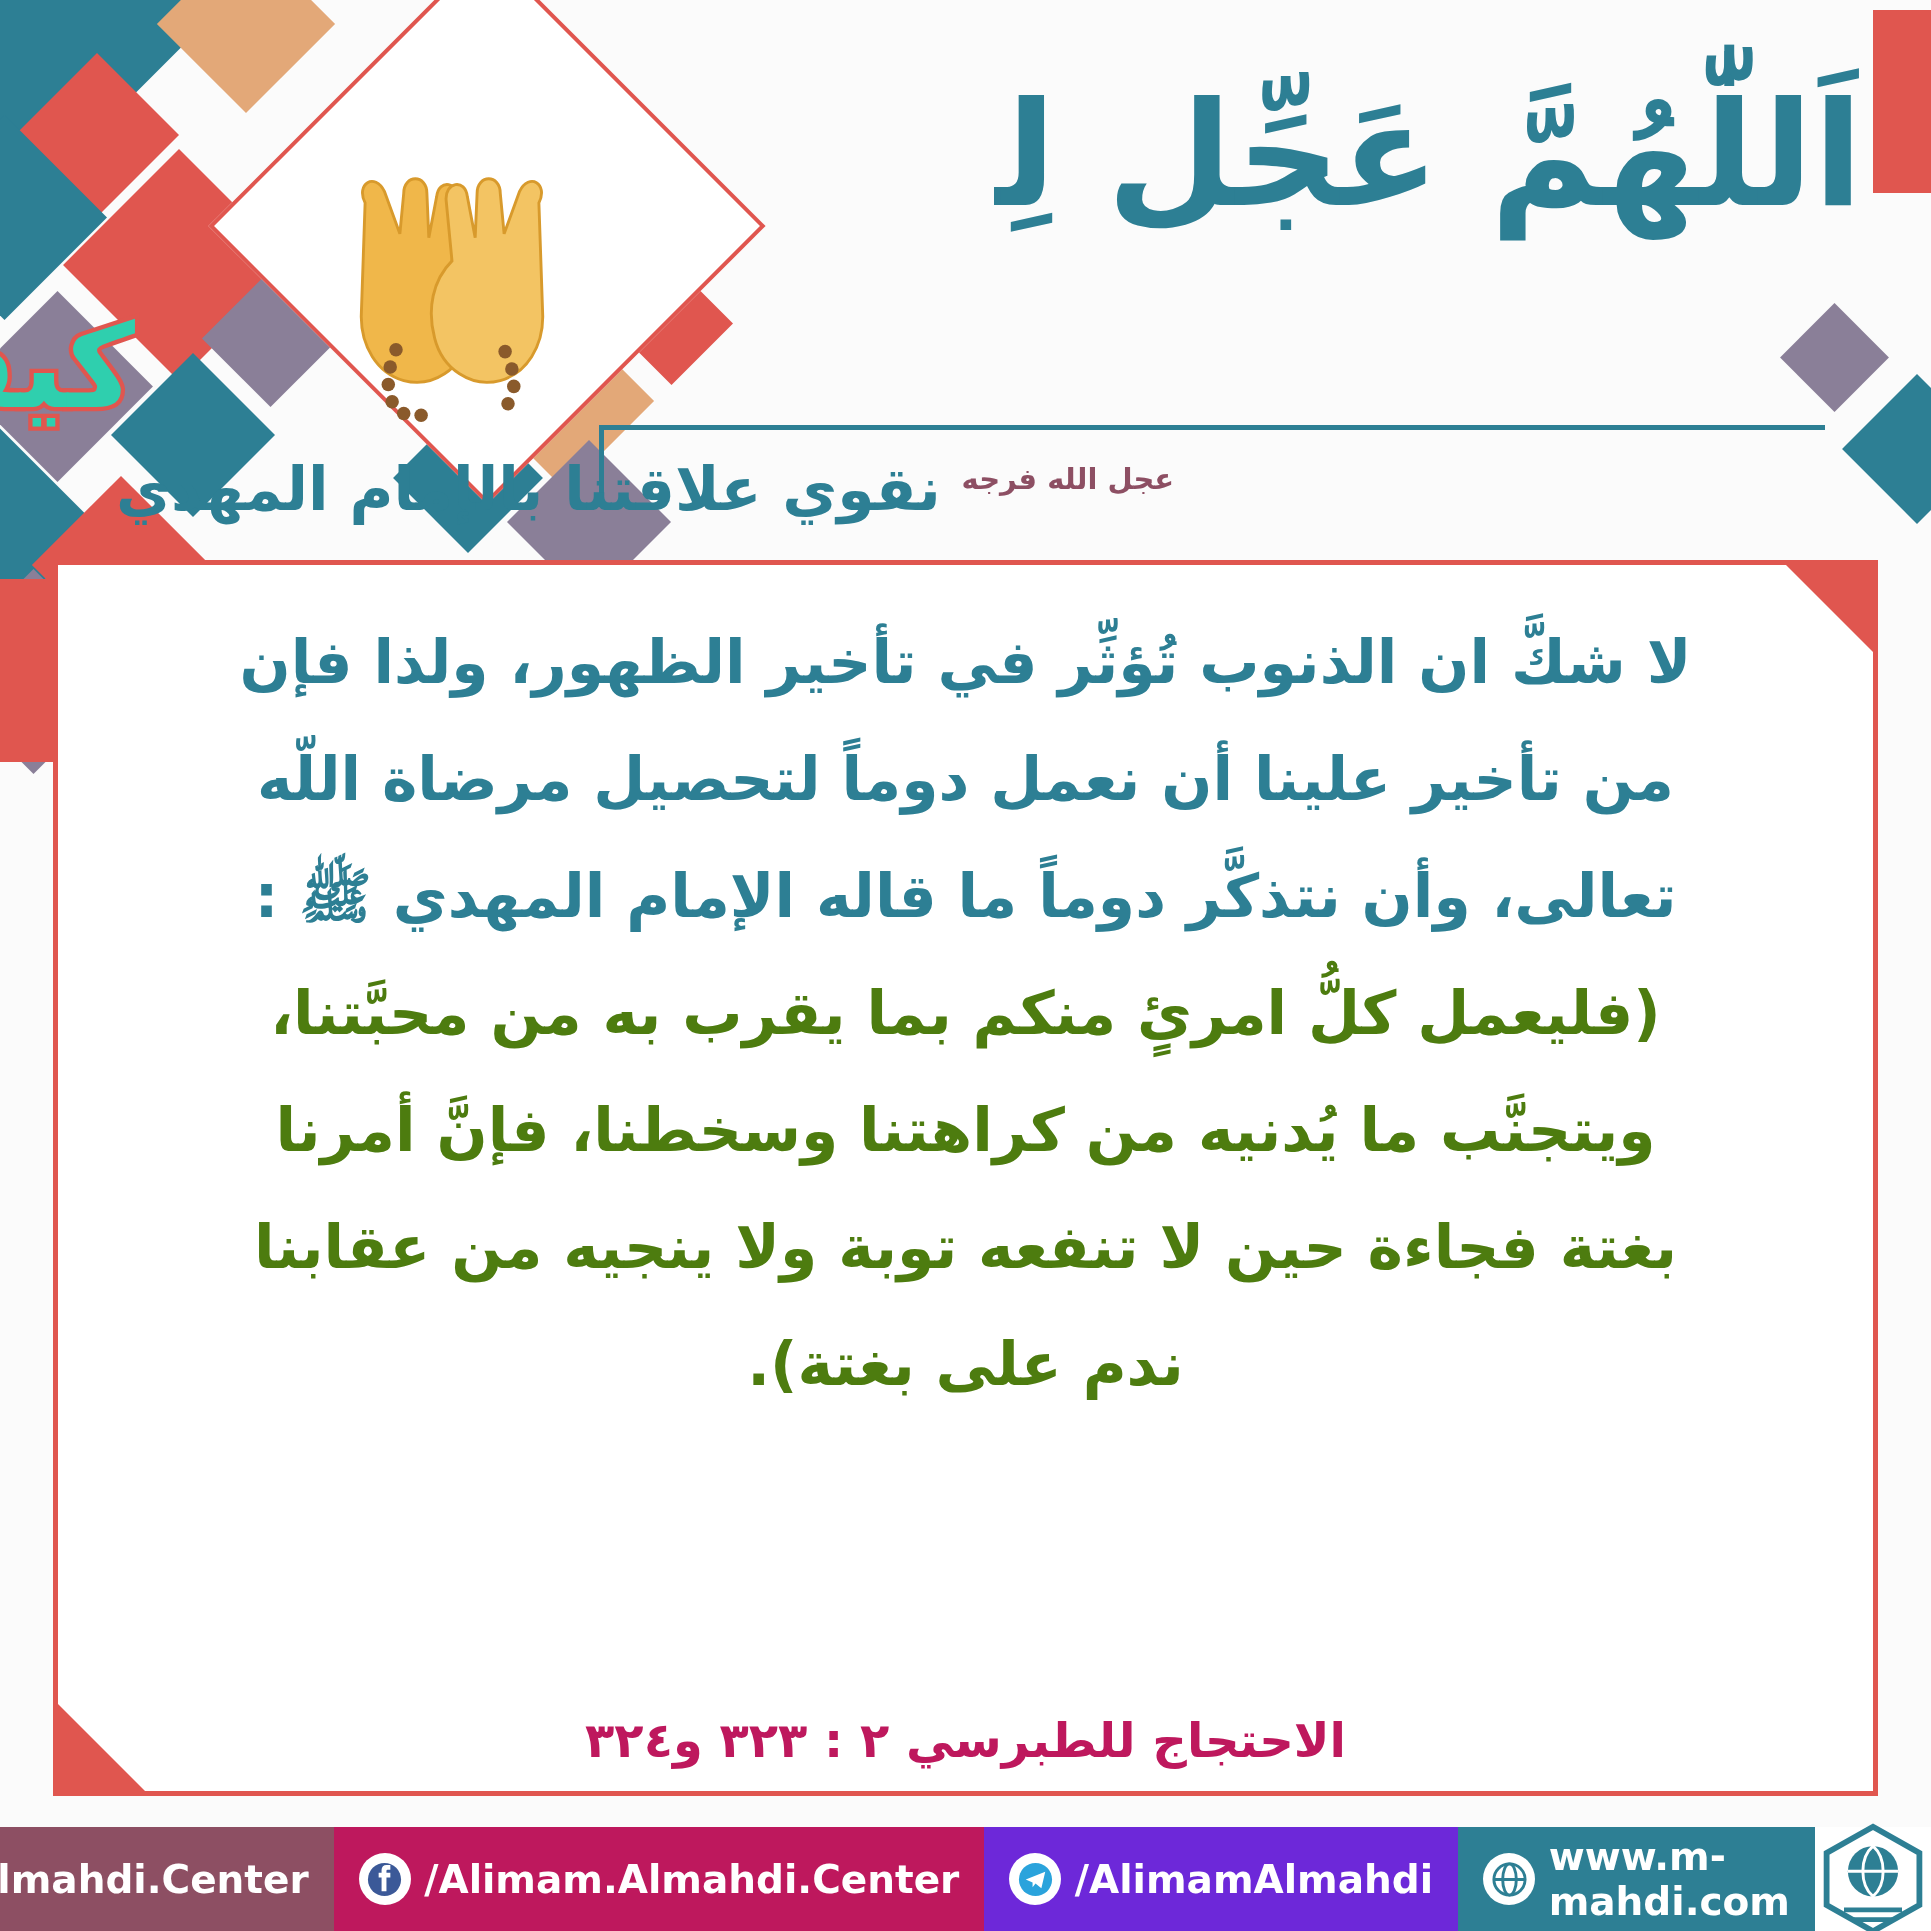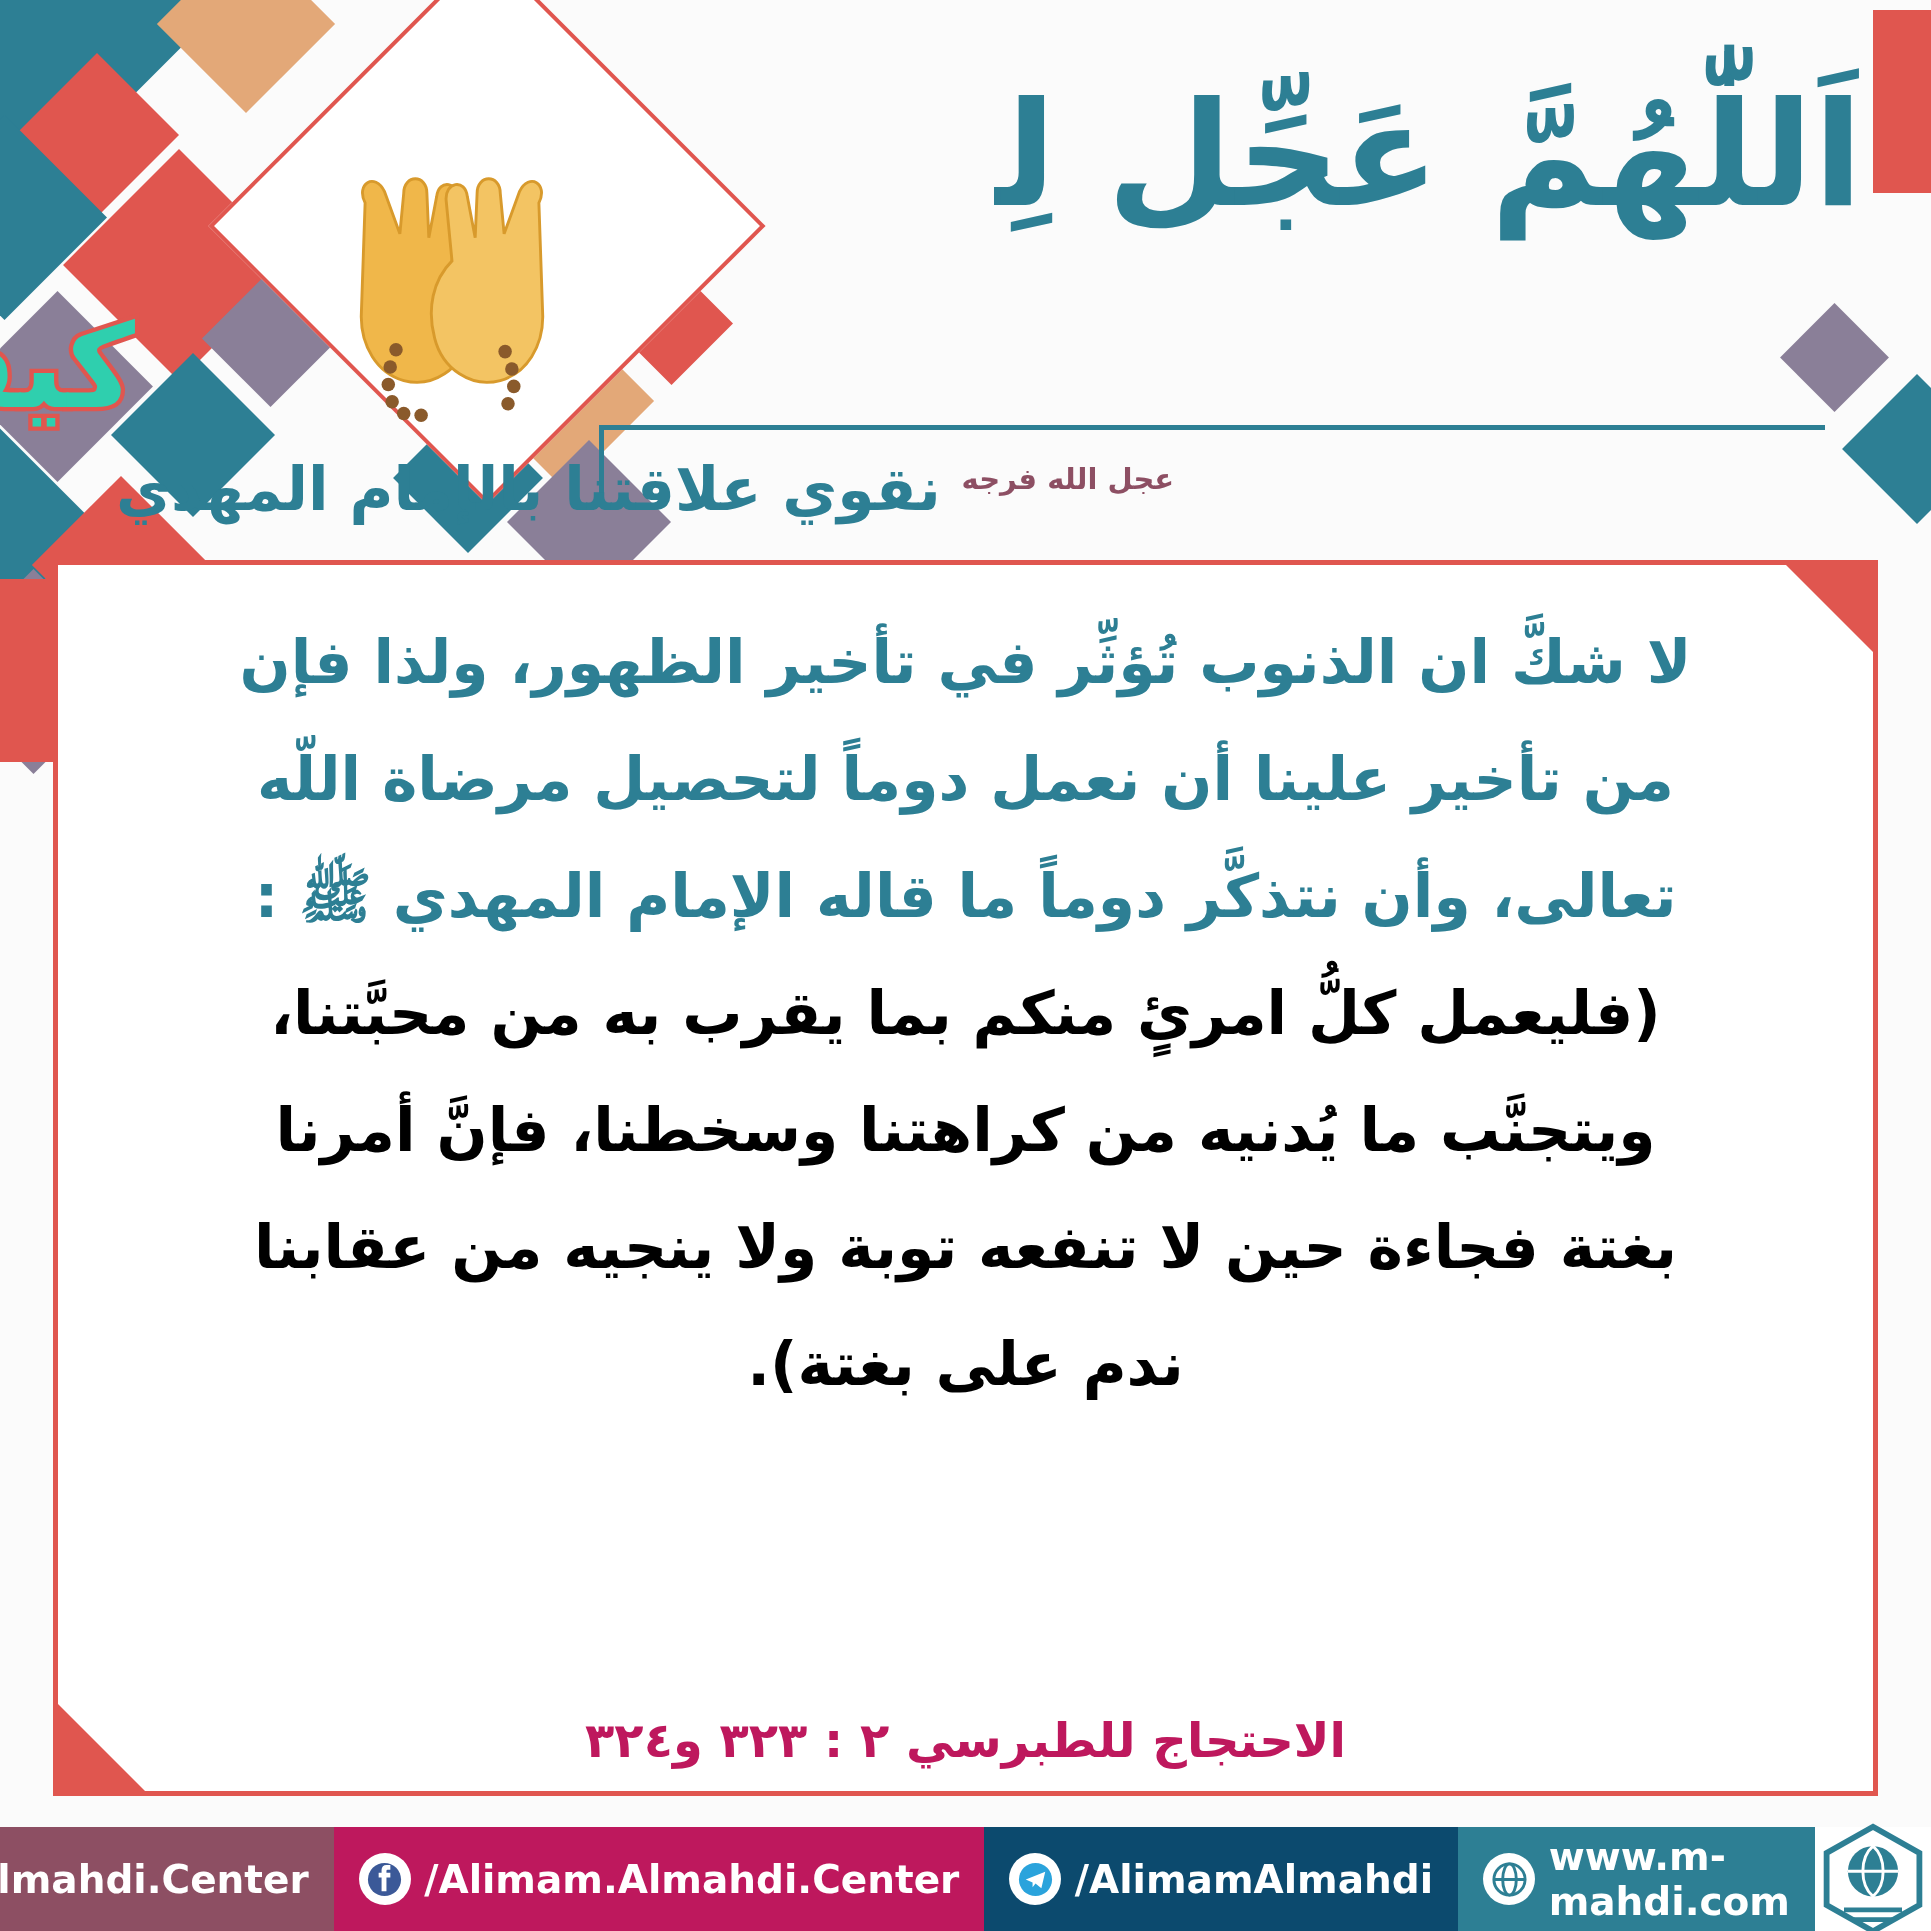--- a/index.html
+++ b/index.html
@@ -172,21 +172,21 @@
     right: 58px;
     top: 39px;
     direction: rtl;
     text-align: center;
     font-size: 60px;
     line-height: 1.95;
     font-weight: bold;
     color: #2d7f94;
   }
   .body-text p { margin: 0; }
-  .p-maroon { color: #000000; }
+  .p-maroon { color: #4d7c0f; }
 
   .source {
     position: absolute;
     left: 58px;
     right: 58px;
     bottom: 23px;
     direction: rtl;
     text-align: center;
     font-size: 48px;
     font-weight: bold;
@@ -215,21 +215,21 @@
     display: flex;
     align-items: center;
     gap: 13.5px;
     padding: 0 25px;
     color: #ffffff;
     font-size: 39px;
     font-weight: bold;
     direction: ltr;
   }
   .seg-web { background: #2d7f94; }
-  .seg-tg  { background: #0c4a6e; }
+  .seg-tg  { background: #6d28d9; }
   .seg-fb  { background: #be185d; }
   .seg-ig  { background: #8d4f63; flex: 1; }
   .badge {
     width: 52px; height: 52px;
     border-radius: 50%;
     background: #ffffff;
     display: flex;
     align-items: center;
     justify-content: center;
     flex: 0 0 auto;

